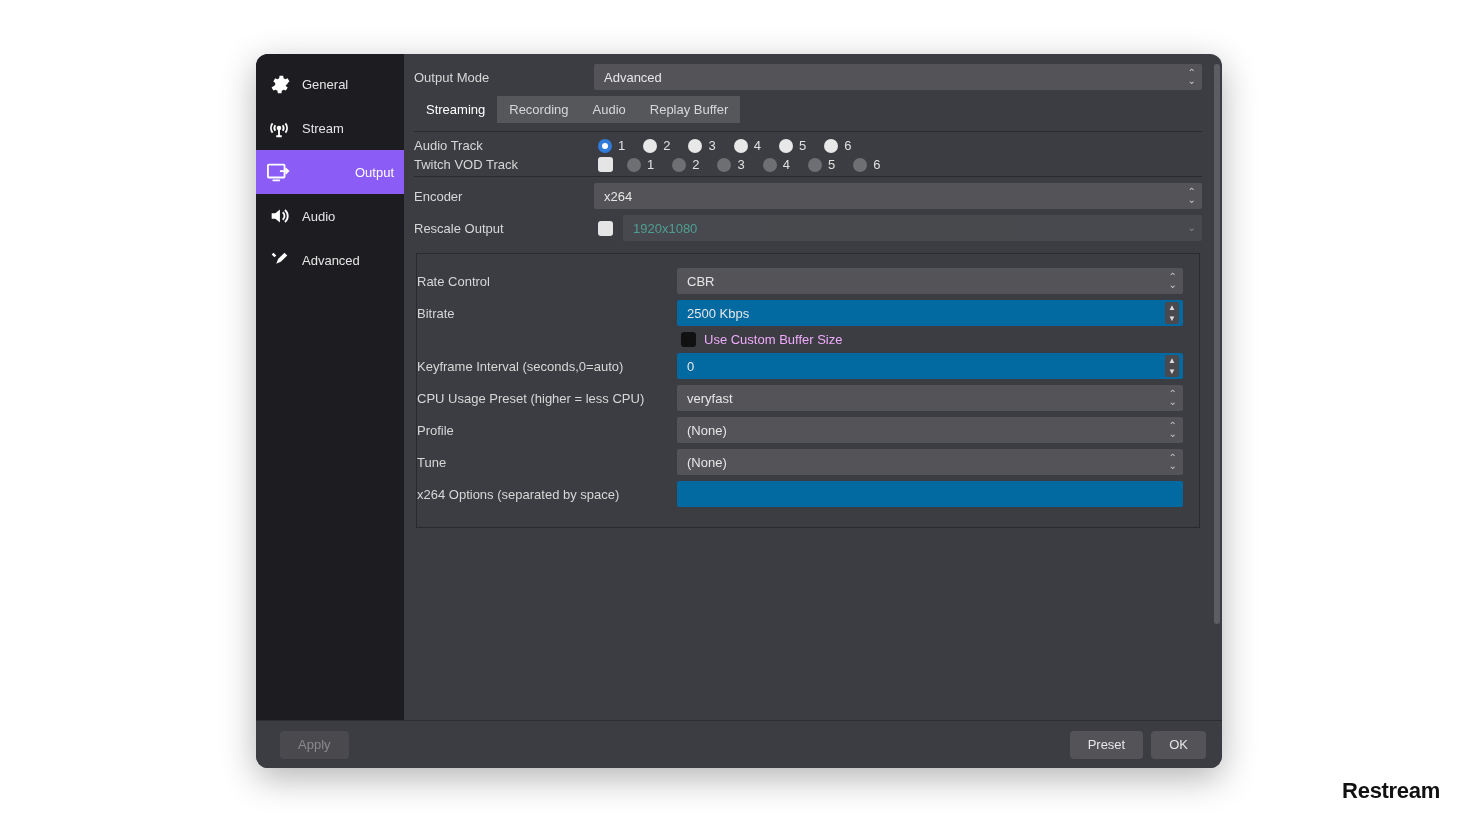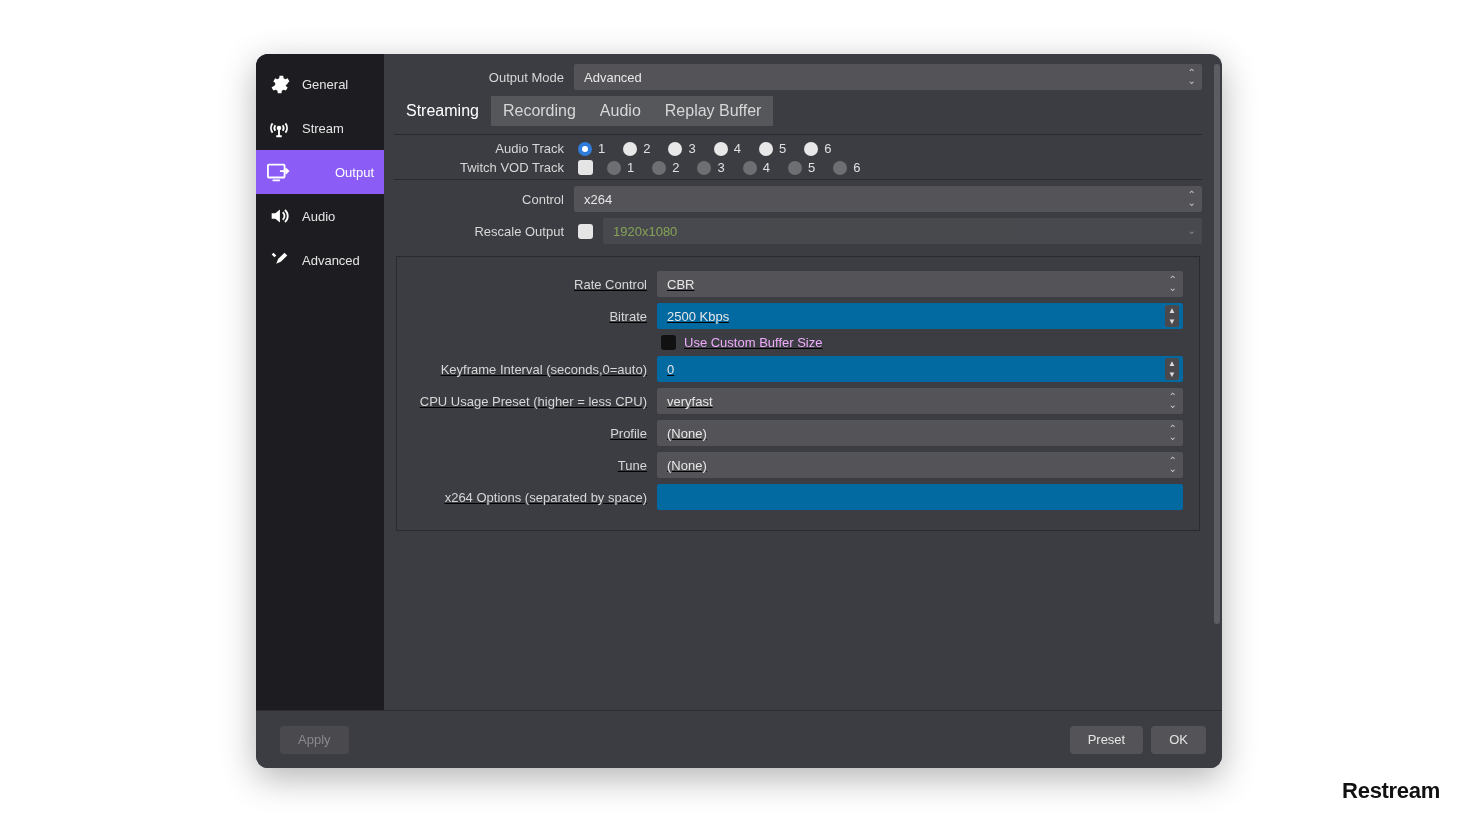--- a/index.html
+++ b/index.html
@@ -3,56 +3,56 @@
 <meta charset="utf-8">
 <style>
   * { box-sizing: border-box; margin: 0; padding: 0; font-family: -apple-system, "Segoe UI", Arial, sans-serif; }
   body { background: #ffffff; width: 1480px; height: 832px; overflow: hidden; position: relative; }
   .window {
     position: absolute; left: 256px; top: 54px; width: 966px; height: 714px;
     background: #3b3d42; border-radius: 12px; display: flex; flex-direction: column;
     box-shadow: 0 10px 35px rgba(0,0,0,0.3); overflow: hidden;
   }
   .main { flex: 1; display: flex; overflow: hidden; }
-  .sidebar { width: 128px; background: #1d1d21; padding-top: 8px; }
+  .sidebar { width: 148px; background: #1d1d21; padding-top: 8px; }
   .sb-item { display: flex; align-items: center; gap: 10px; height: 44px; padding: 0 10px; color: #e5e5e5; font-size: 13px; cursor: pointer; }
   .sb-item.active { background: #8b5cf6; color: #fff; justify-content: space-between; }
   .sb-item .icon { width: 26px; height: 26px; display: flex; align-items: center; justify-content: center; color: #fff; }
   .content { flex: 1; display: flex; padding: 10px 0 10px 10px; overflow: hidden; }
   .scroll { flex: 1; overflow-y: auto; padding-right: 6px; }
   .scrollbar { width: 10px; background: transparent; position: relative; margin-left: 4px; }
   .scrollbar-thumb { position: absolute; left: 2px; top: 0; width: 6px; height: 560px; background: #5b5d62; border-radius: 3px; }
   .row { display: flex; align-items: center; margin-bottom: 6px; }
   .row.tight { margin-bottom: 4px; }
-  .label { width: 260px; min-width: 260px; text-align: right; padding-right: 10px; color: #d7d7d7; font-size: 13px; }
+  .label { width: 260px; min-width: 260px; text-align: left; padding-right: 10px; color: #d7d7d7; font-size: 13px; }
   .label.short { width: 180px; min-width: 180px; }
   .field { flex: 1; }
   .select, .dropdown, .numbox, .textbox {
     width: 100%; background: #545458; color: #e7e7e7; border: none; height: 26px;
     padding: 0 10px; font-size: 13px; border-radius: 2px; display:flex; align-items:center; position:relative;
   }
   .numbox, .textbox { background: #0369a1; }
   .select .arrow, .dropdown .arrow { position:absolute; right:6px; top:50%; transform:translateY(-50%); color:#c7c7c7; font-size:10px; line-height:8px; }
   .numbox .spin { position:absolute; right:4px; top:2px; bottom:2px; width:14px; background:#4a4a4e; border-radius:2px; display:flex; flex-direction:column; }
   .numbox .spin span { flex:1; display:flex; align-items:center; justify-content:center; font-size:8px; color:#ddd; }
   .disabled { opacity:0.55; }
   .tabs { display:flex; gap:0; margin: 4px 0 8px 0; }
-  .tab { padding: 6px 12px; font-size:16px; color:#d7d7d7; background:#55575b; border:none; cursor:pointer; }
+  .tab { padding: 6px 12px; font-size:13px; color:#d7d7d7; background:#55575b; border:none; cursor:pointer; }
   .tab.active { background:#3b3d42; color:#fff; }
   .hr { height:1px; background:#2a2a2d; margin: 2px 0 6px 0; }
   .radio-row { display:flex; align-items:center; gap:18px; padding-left:4px; }
   .radio { display:flex; align-items:center; gap:6px; font-size:13px; color:#e0e0e0; }
   .radio .dot { width:14px; height:14px; border-radius:50%; background:#e8e8e8; display:inline-block; position:relative; }
   .radio .dot.dim { background:#6e6f73; }
   .radio .dot.sel { background:#2f7cdb; }
   .radio .dot.sel::after { content:""; position:absolute; left:4px; top:4px; width:6px; height:6px; border-radius:50%; background:#fff; }
   .chk { width:15px; height:15px; background:#e5e5e5; border-radius:3px; display:inline-block; margin-left:4px; }
   .chk.dark { background:#111; }
-  .section { border:1px solid #2a2a2c; margin: 12px 2px 14px 2px; padding: 14px 16px 14px 0; text-decoration: underline; }
-  .footer { height: 58px; background: #3b3d42; display:flex; align-items:center; padding: 0 16px; border-top:1px solid #2d2d30; }
+  .section { border:1px solid #2a2a2c; margin: 12px 2px 14px 2px; padding: 14px 16px 14px 0; }
+  .footer { height: 48px; background: #3b3d42; display:flex; align-items:center; padding: 0 16px; border-top:1px solid #2d2d30; }
   .btn { height:28px; padding:0 18px; background:#545458; color:#e5e5e5; border:none; border-radius:4px; font-size:13px; cursor:pointer; margin-left:8px; }
   .btn.muted { background:#4a4a4e; color:#8a8a8d; cursor:default; }
   .brand { position:absolute; right:40px; bottom:28px; font-weight:800; font-size:22px; color:#111; letter-spacing:-0.3px; }
 </style>
 </head>
 <body>
 
 <div class="window">
   <div class="main">
 
@@ -181,35 +181,35 @@
               </label>
           <label class="radio">
                 <span class="dot dim"></span>
                 <span>6</span>
               </label>
         </div>
       </div>
       <div class="hr"></div>
 
       <div class="row">
-        <div class="label short">Control</div>
+        <div class="label short">Encoder</div>
         <div class="field">
           <div class="select">
             <span>x264</span>
             <span class="arrow">⌃<br>⌄</span>
           </div>
         </div>
       </div>
 
       <div class="row">
         <div class="label short">Rescale Output</div>
         <span class="chk"></span>
         <div class="field" style="margin-left:10px;">
           <div class="select disabled">
-            <span style="color:#bef264">1920x1080</span>
+            <span style="color:#5eead4">1920x1080</span>
             <span class="arrow">⌄</span>
           </div>
         </div>
       </div>
 
       <div class="section">
 
         <div class="row">
           <div class="label">Rate Control</div>
           <div class="field">

